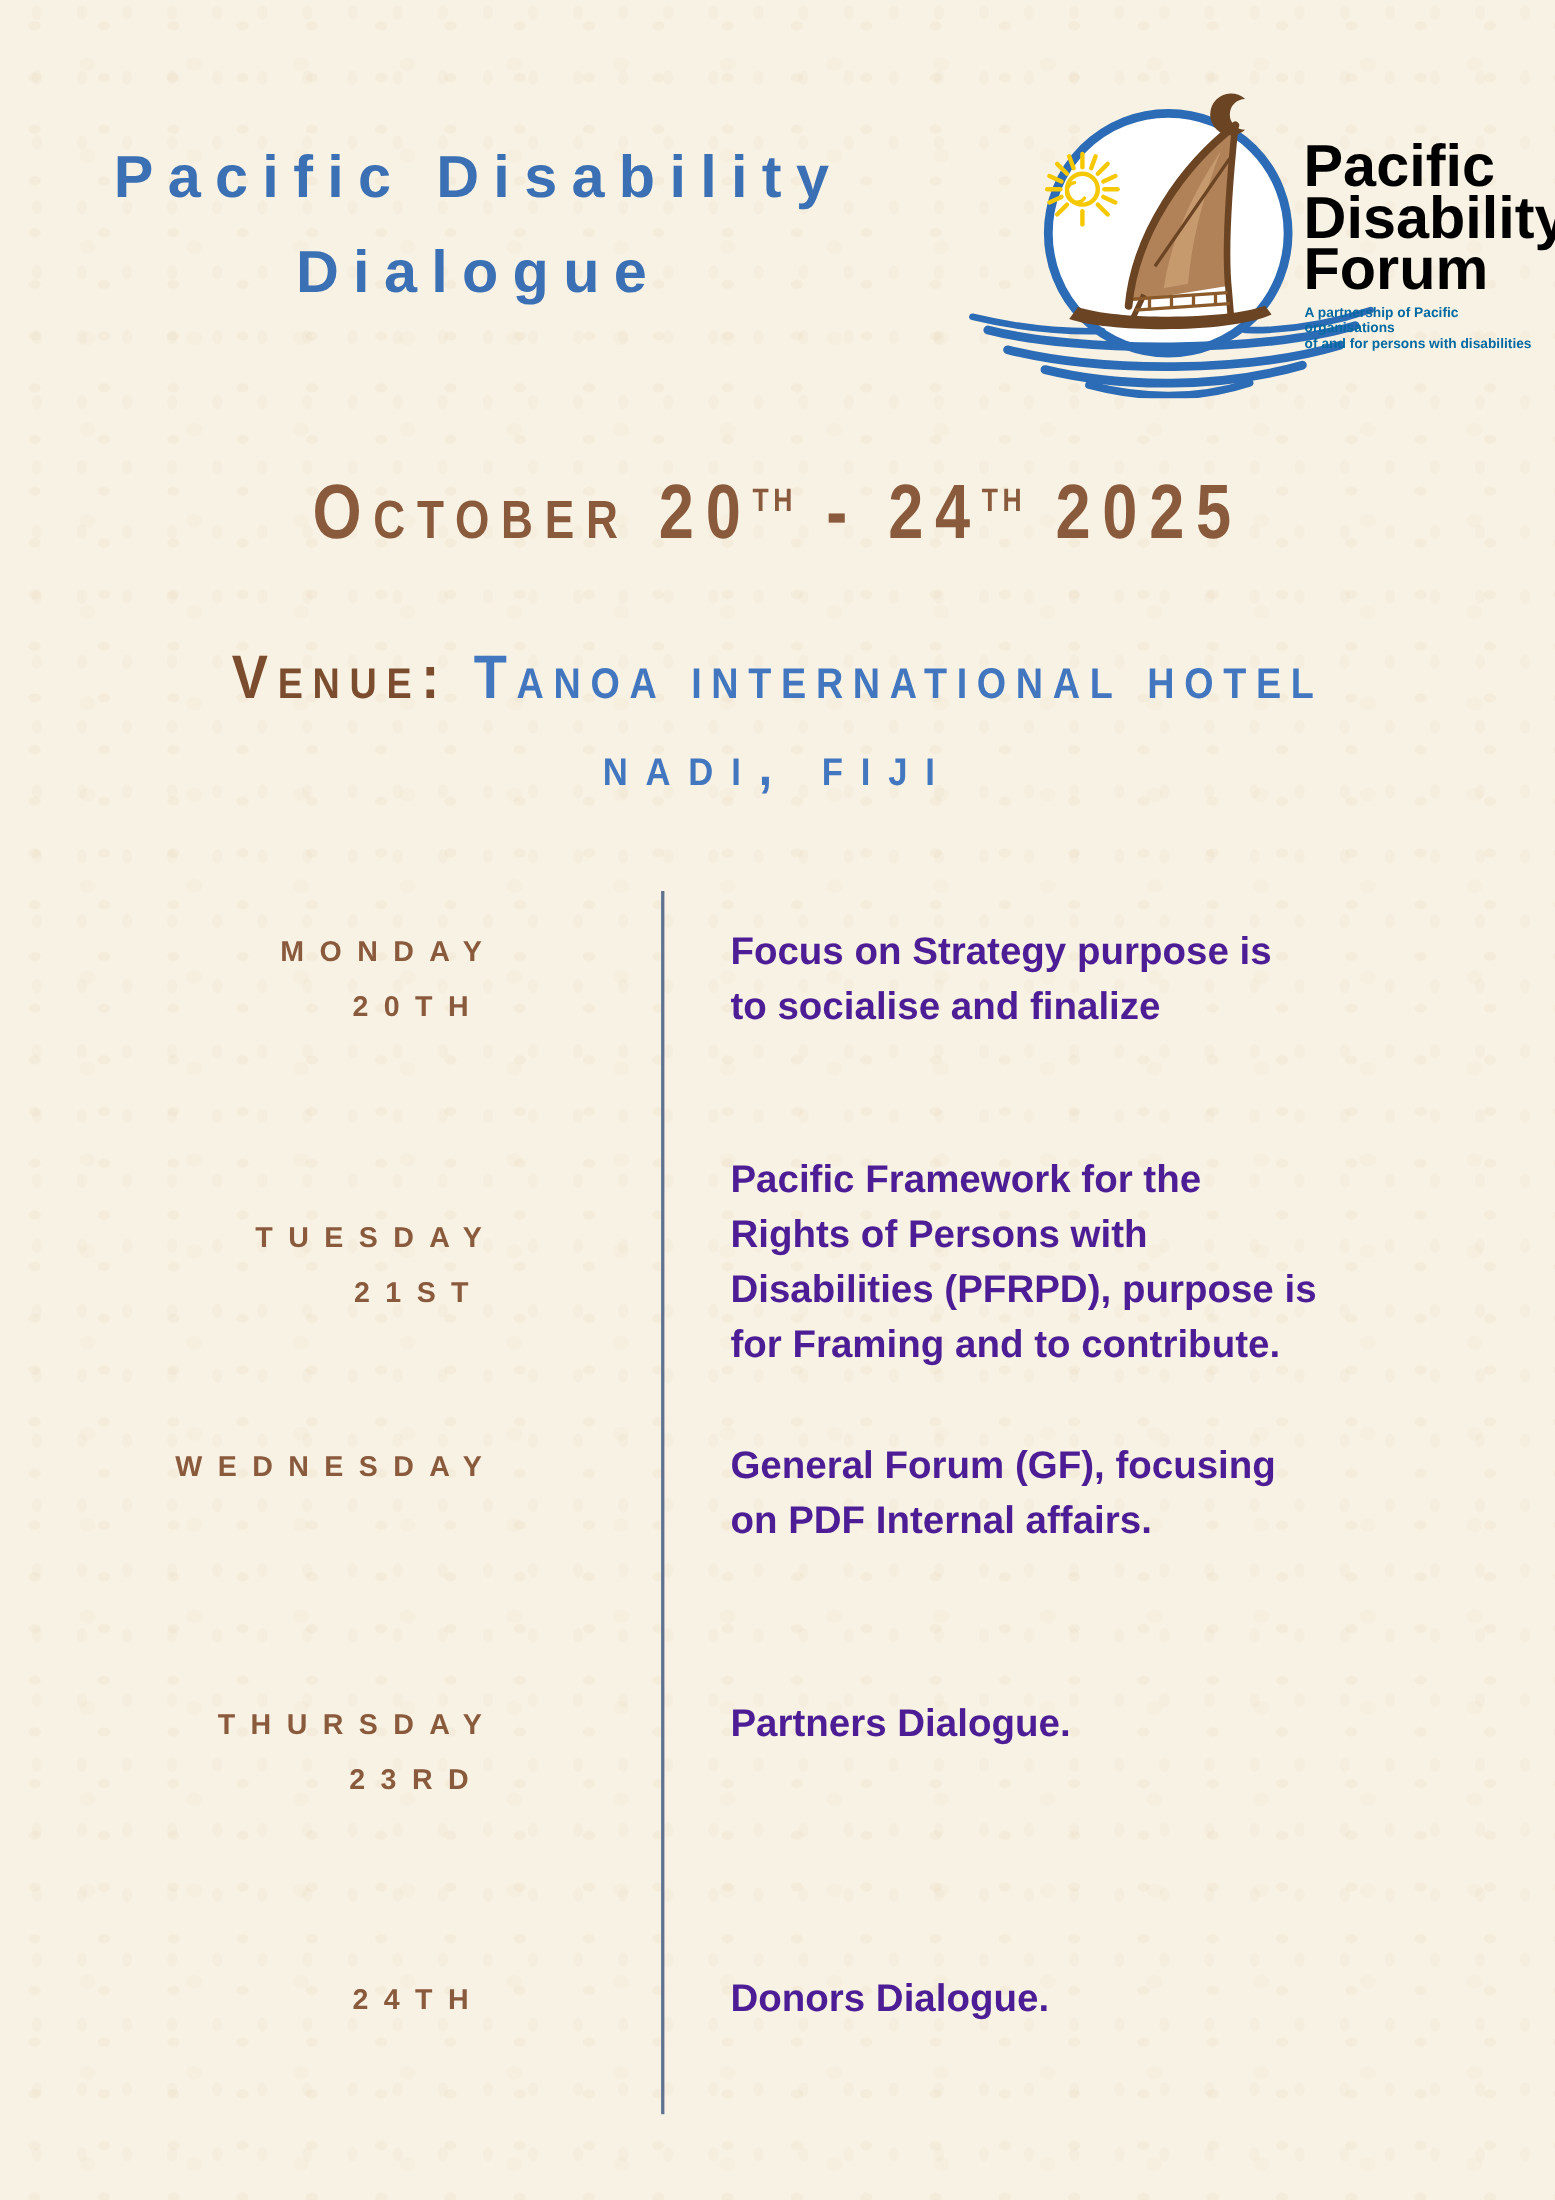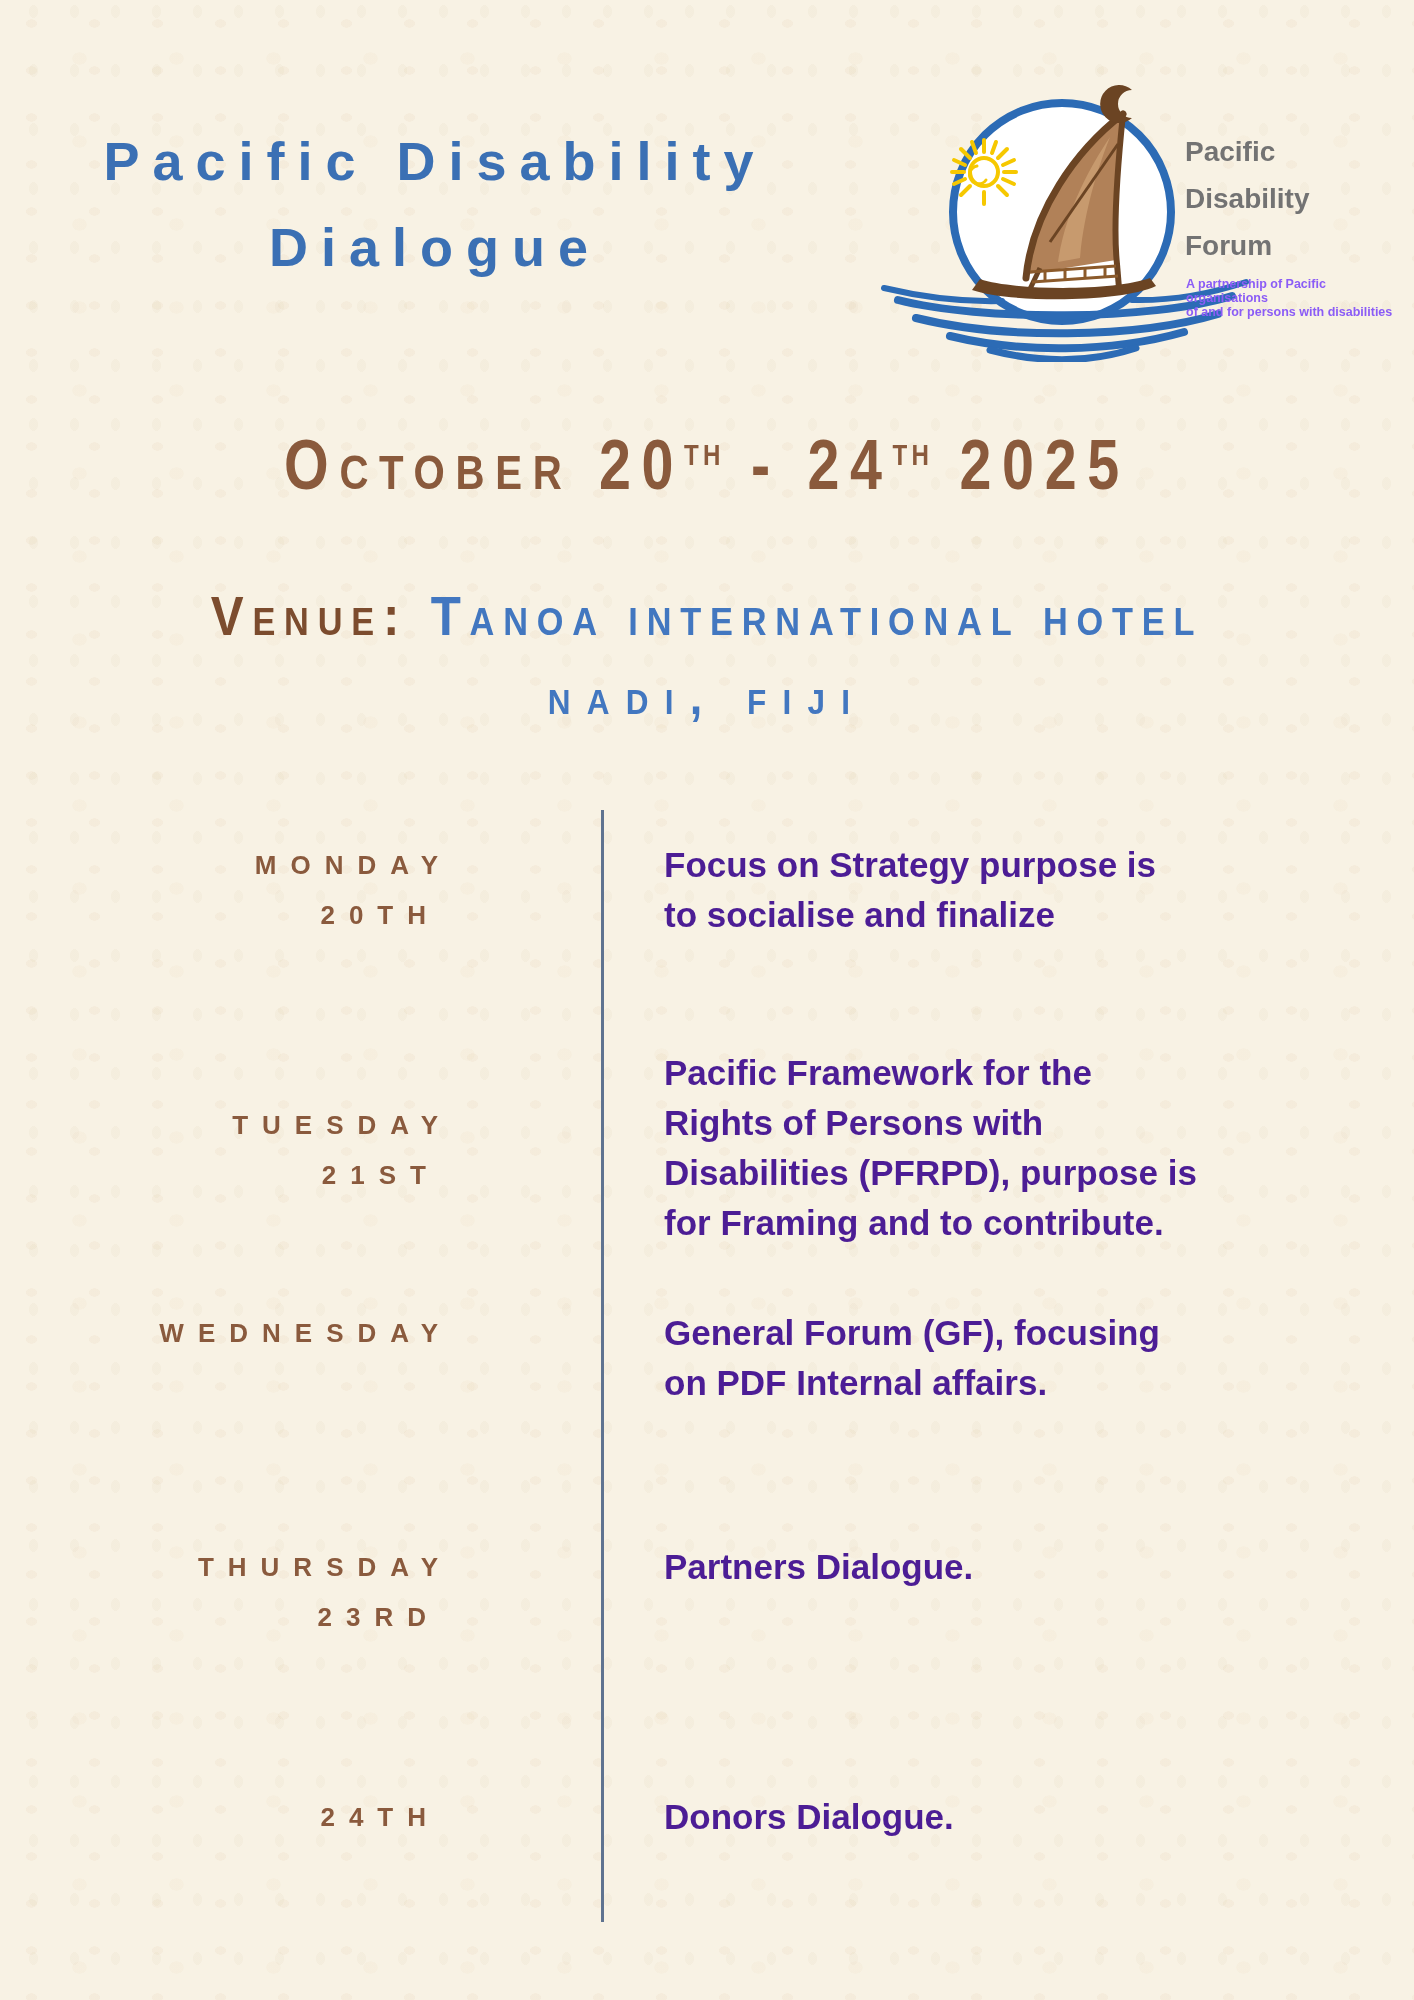--- a/index.html
+++ b/index.html
@@ -21,26 +21,26 @@
   .title{
     position:absolute; left:40px; top:118px; width:790px;
     text-align:center; color:#3b70b4; font-weight:bold;
     font-size:54px; letter-spacing:13px; line-height:86px;
   }
 
   
   .logo-emblem{ position:absolute; left:880px; top:82px; width:370px; height:280px; }
   .org-name{
     position:absolute; left:1185px; top:128px; width:220px;
-    color:#737373; font-weight:bold; font-size:28px; line-height:47px;
+    color:#000000; font-weight:bold; font-size:54px; line-height:47px;
     letter-spacing:0; white-space:pre-line;
   }
   .org-tagline{
     position:absolute; left:1186px; top:277px; width:225px;
-    color:#8b5cf6; font-weight:bold; font-size:12.5px; line-height:14px;
+    color:#0369a1; font-weight:bold; font-size:12.5px; line-height:14px;
     white-space:pre-line;
   }
 
   
   .event-date{
     position:absolute; left:0; top:425px; width:1414px;
     text-align:center; color:#8a5a3c; font-weight:bold;
     font-size:70px; letter-spacing:13px;
     font-variant:small-caps;
     transform:scaleX(.82); transform-origin:center;

